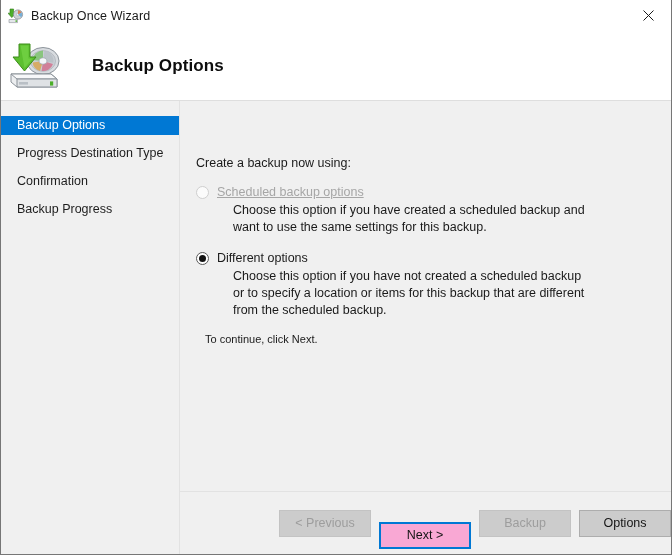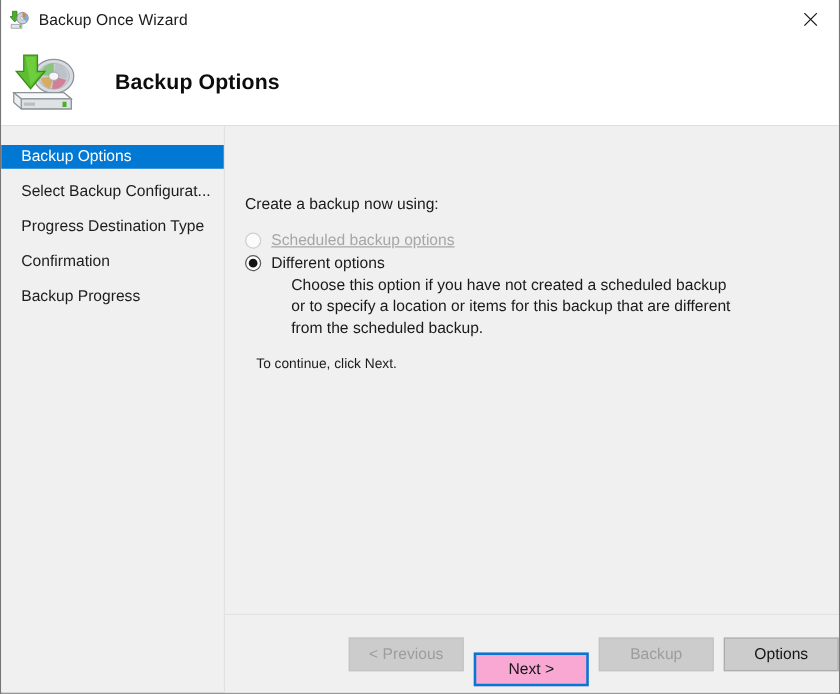--- a/index.html
+++ b/index.html
@@ -292,43 +292,41 @@
     <span id="header-title">Backup Options</span>
   </div>
 
   <div id="body">
 
     <div id="sidebar">
       <div class="side-item active">
         <span>Backup Options</span>
       </div>
       <div class="side-item">
-        <span>Select Backup Configurat...</span>
-      </div>
-      <div class="side-item">
         <span>Progress Destination Type</span>
       </div>
       <div class="side-item">
         <span>Confirmation</span>
       </div>
       <div class="side-item">
         <span>Backup Progress</span>
       </div>
     </div>
 
     <div id="content-wrap">
 
       <div id="content">
 
         <p class="prompt">Create a backup now using:</p>
 
         <div class="option-row">
           <span class="radio disabled"></span>
           <span class="radio-label disabled">Scheduled backup options</span>
         </div>
+        <div class="desc">Choose this option if you have created a scheduled backup and want to use the same settings for this backup.</div>
 
         <div class="option-row">
           <span class="radio checked"></span>
           <span class="radio-label">Different options</span>
         </div>
         <div class="desc">Choose this option if you have not created a scheduled backup or to specify a location or items for this backup that are different from the scheduled backup.</div>
 
         <p class="continue">To continue, click Next.</p>
 
       </div>

